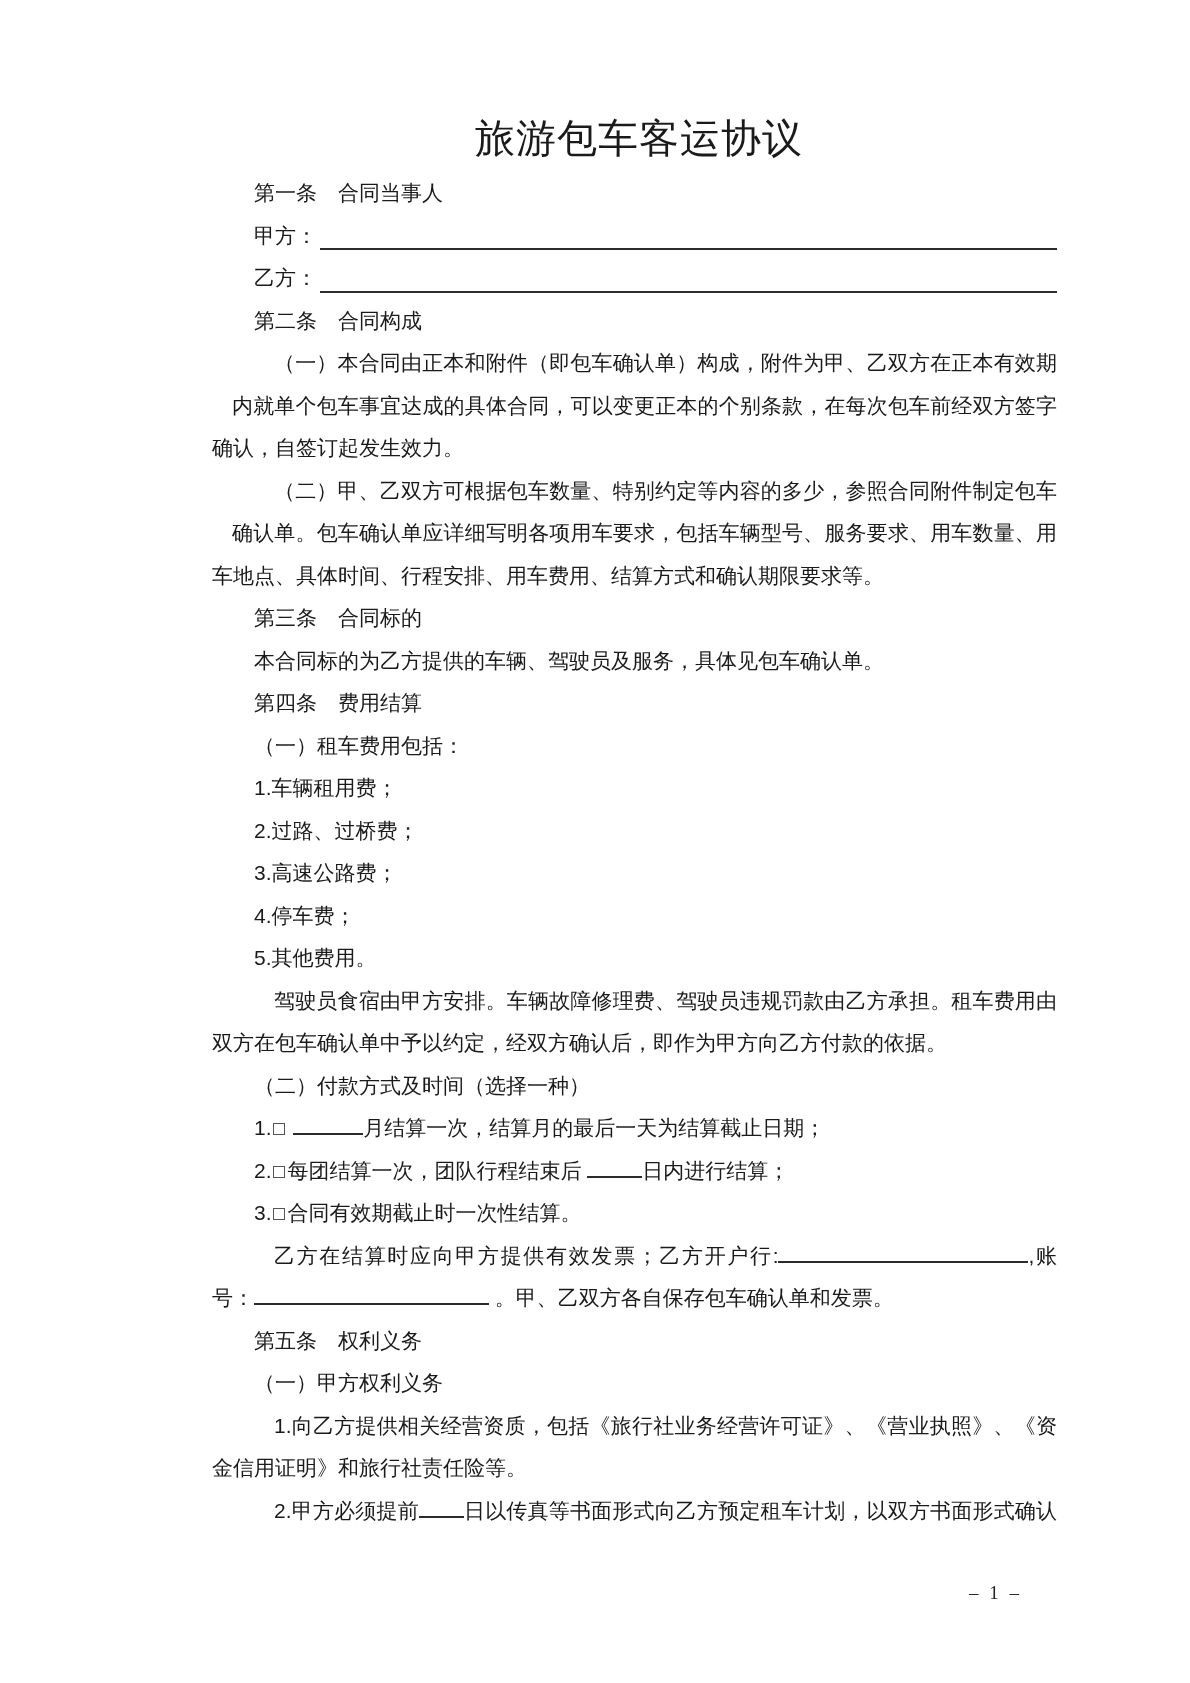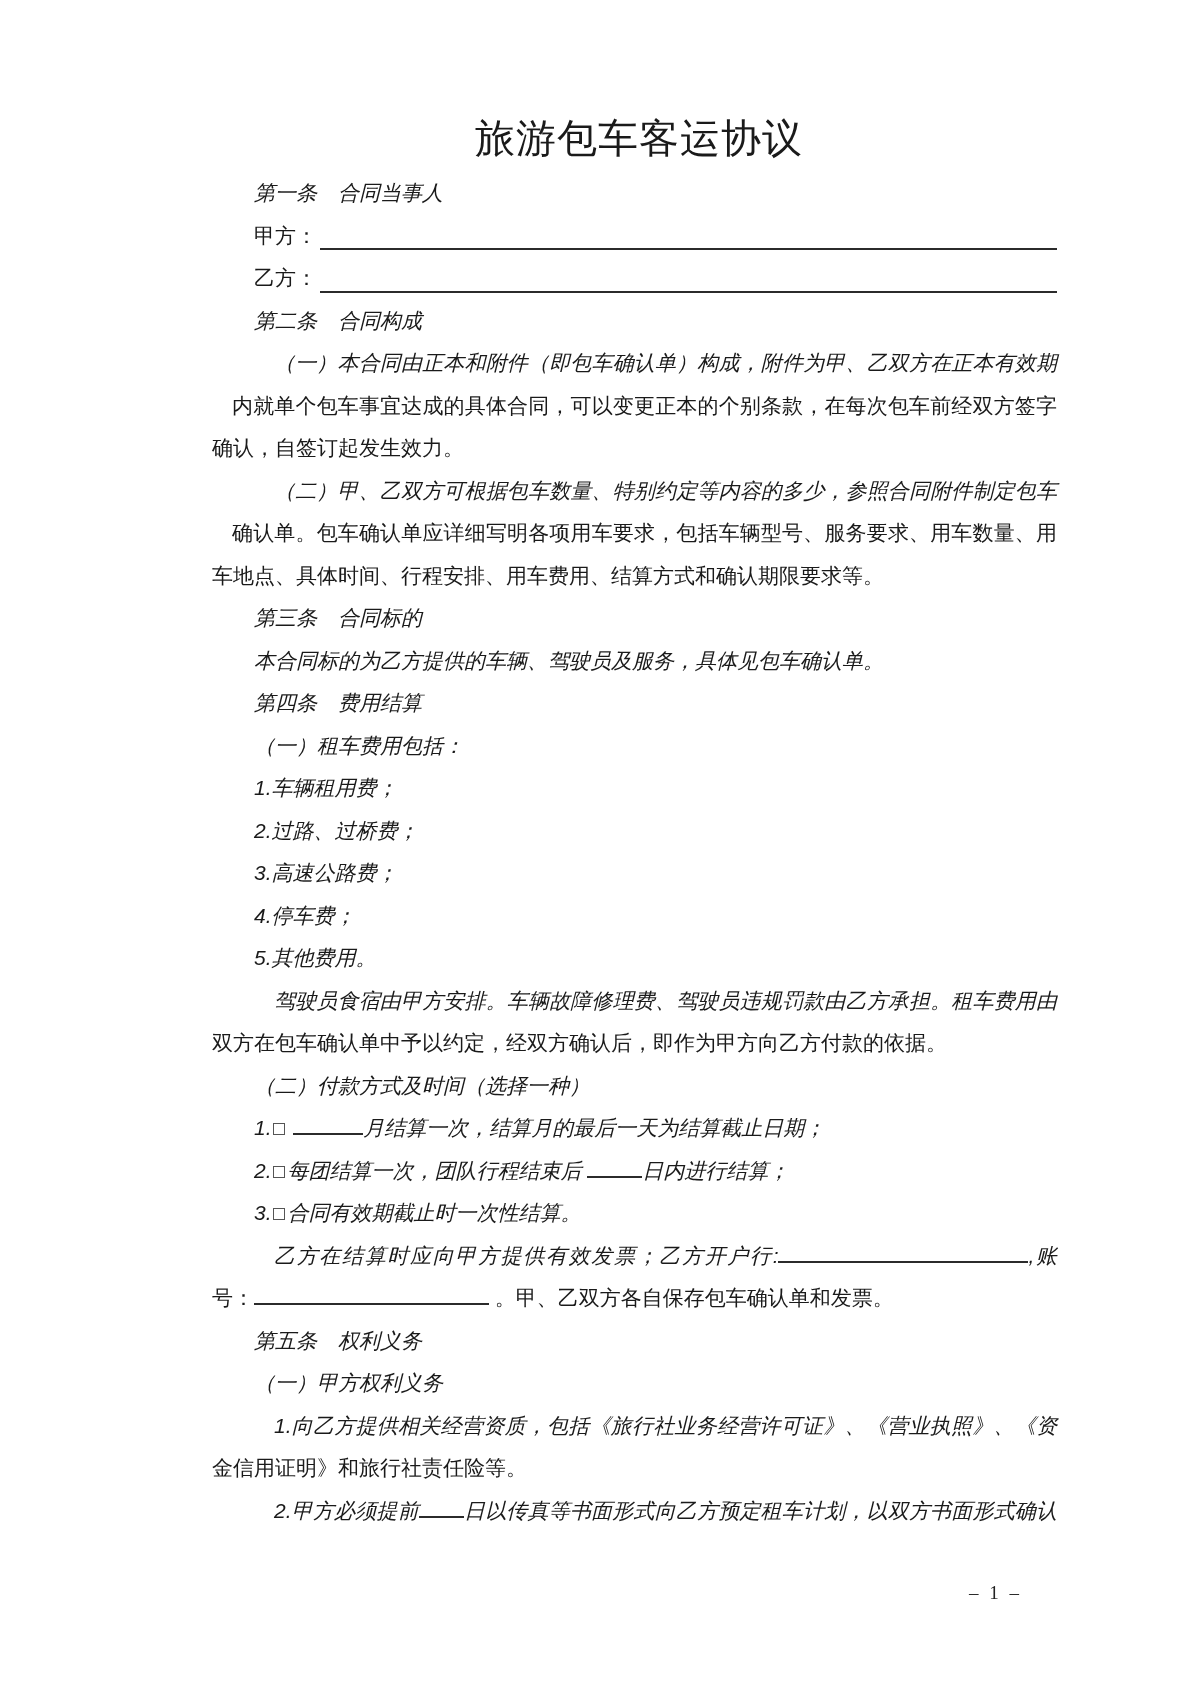--- a/index.html
+++ b/index.html
@@ -22,21 +22,21 @@
     white-space:pre;
   }
   .doc-body{
     width:845px;
     margin-left:168px;
     font-size:21px;
     line-height:42.5px;
     white-space:pre-wrap;
   }
   .line{min-height:42.5px;}
-  .ind{text-indent:42px;font-style:italic;}
+  .ind{text-indent:42px;}
   .just{text-align:justify;text-align-last:justify;margin-left:20px;}
   .fill{display:flex;padding-left:42px;text-indent:0;}
   .fill span{flex:0 0 auto;}
   .fill .fillblank{flex:1 1 auto;position:relative;}
   .fillblank::after{
     content:"";position:absolute;left:3px;right:0;bottom:7px;
     border-bottom:2px solid #2b2b2b;
   }
   .blank{
     display:inline-block;

